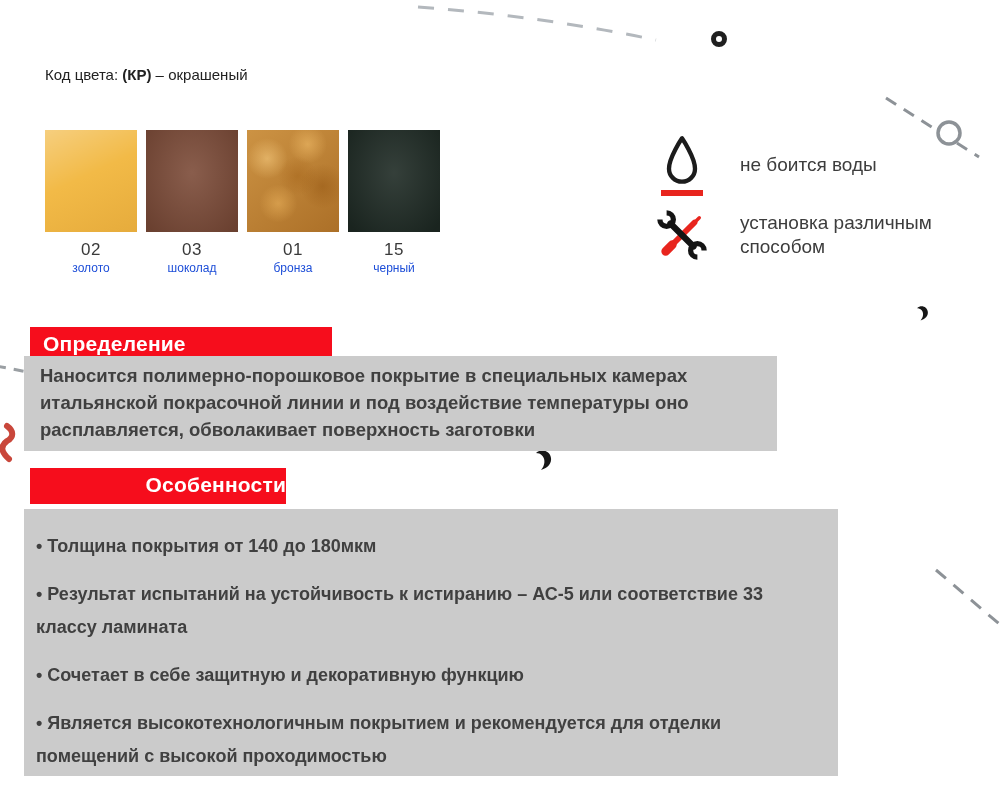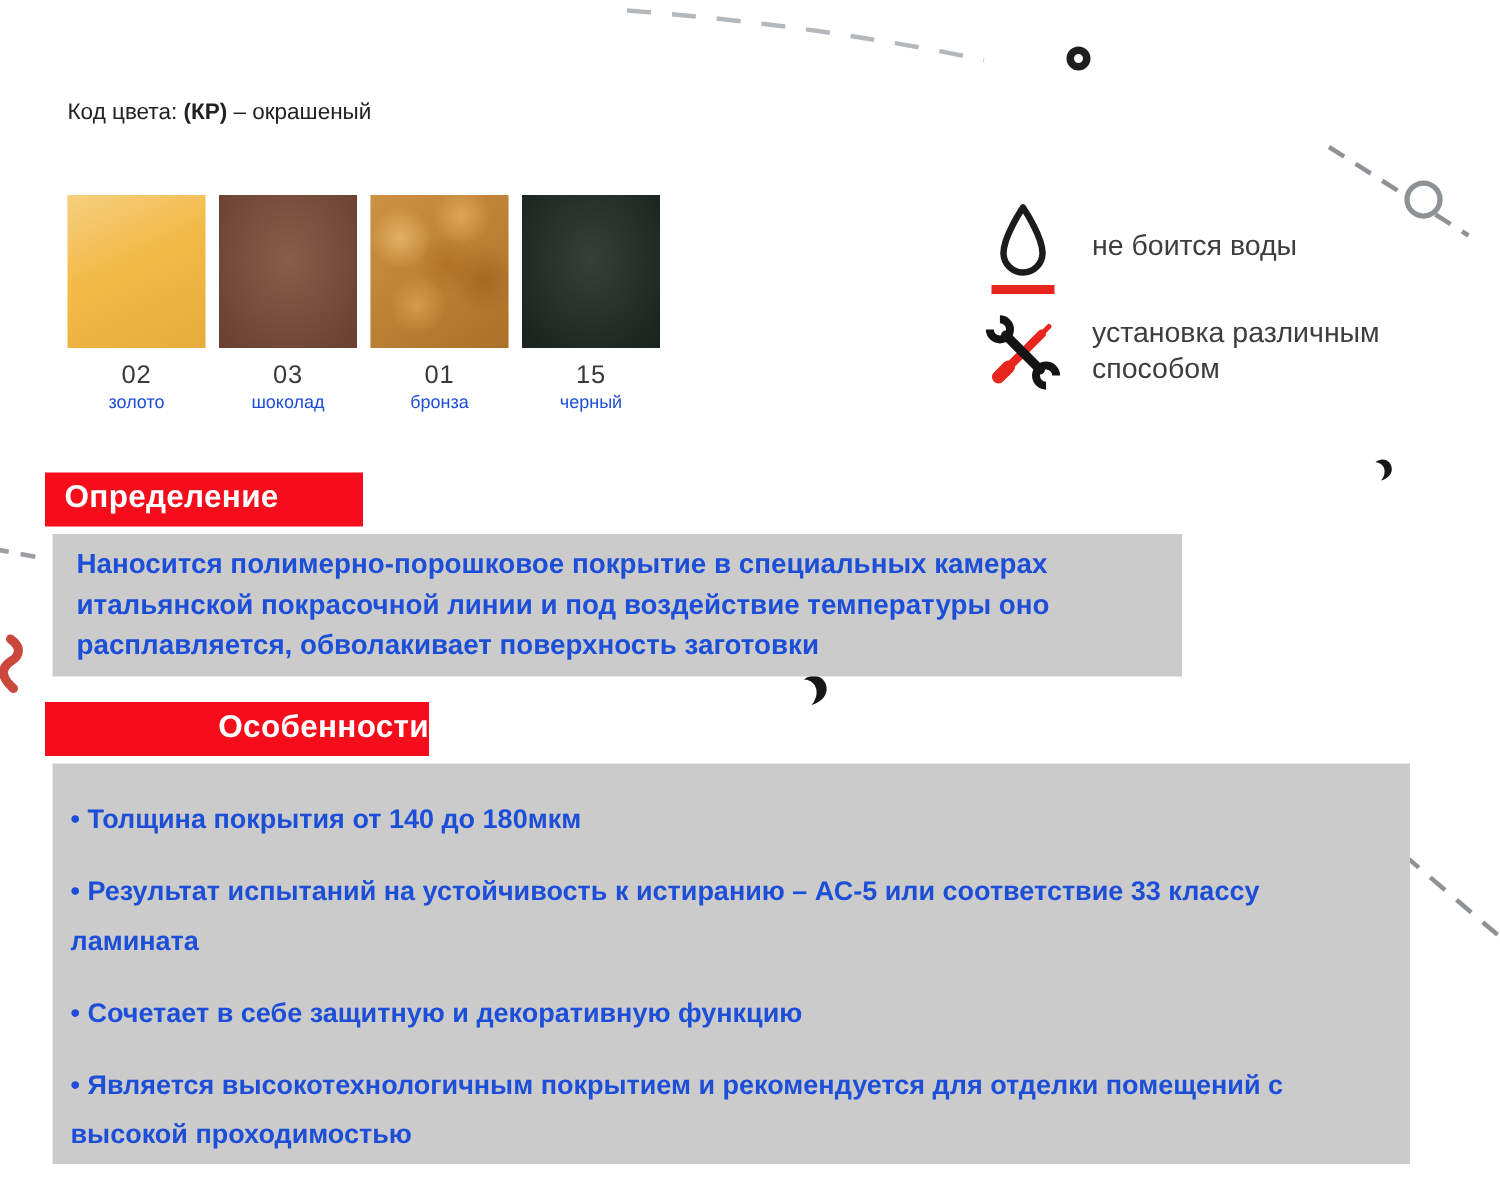--- a/index.html
+++ b/index.html
@@ -30,34 +30,34 @@
       radial-gradient(circle at 22% 28%,rgba(255,215,140,.50) 0,transparent 20%),
       radial-gradient(circle at 66% 14%,rgba(255,205,120,.45) 0,transparent 18%),
       radial-gradient(circle at 82% 55%,rgba(145,82,14,.45) 0,transparent 24%),
       radial-gradient(circle at 34% 72%,rgba(255,200,110,.40) 0,transparent 20%),
       radial-gradient(circle at 55% 45%,rgba(158,92,18,.40) 0,transparent 26%),
       linear-gradient(140deg,rgba(255,210,130,.22),rgba(118,60,8,.25));}
   .swatch-code{margin-top:8px;font-size:17px;color:#3a3a3a;letter-spacing:.5px;}
   .swatch-name{margin-top:1px;font-size:12px;line-height:1.2;color:#1d4ed8;width:130%;margin-left:-15%;}
   
   .icon-features{position:absolute;left:658px;top:134px;display:flex;flex-direction:column;gap:14px;}
-  .icon-feature{display:flex;align-items:center;gap:22px;}
+  .icon-feature{display:flex;align-items:center;gap:34px;}
   .icon-col{width:48px;display:flex;flex-direction:column;align-items:center;}
   .red-underline{width:42px;height:6px;background:var(--tool-red);margin-top:4px;}
   .icon-label{font-size:19px;color:#3d3d3d;line-height:1.25;max-width:230px;}
   
   .banner{
     position:absolute;left:30px;height:36px;background:var(--accent);
     color:#fff;font-size:21px;font-weight:bold;line-height:34px;padding-left:13px;letter-spacing:.2px;
   }
-  .banner.definition-banner{top:315px;width:212px;}
+  .banner.definition-banner{top:327px;width:302px;}
   .banner.features-banner{top:468px;width:256px;text-align:right;}
-  .panel{position:absolute;left:35px;background:var(--panel);color:#1d4ed8;}
+  .panel{position:absolute;left:24px;background:var(--panel);color:#404040;}
   .definition-panel{top:356px;width:753px;padding:6px 16px 8px;font-size:18.5px;font-weight:bold;line-height:27px;}
-  .features-panel{top:509px;width:905px;height:267px;padding:21px 51px 10px 12px;}
+  .features-panel{top:509px;width:814px;height:267px;padding:21px 51px 10px 12px;}
   .bullet{font-size:18px;font-weight:bold;line-height:33px;margin-bottom:15px;}
   .bullet::before{content:"\2022\00a0";}
   
   .deco{position:absolute;left:0;top:0;width:1000px;height:800px;pointer-events:none;}
 </style>
 </head>
 <body>
 
 <div class="page">
 

